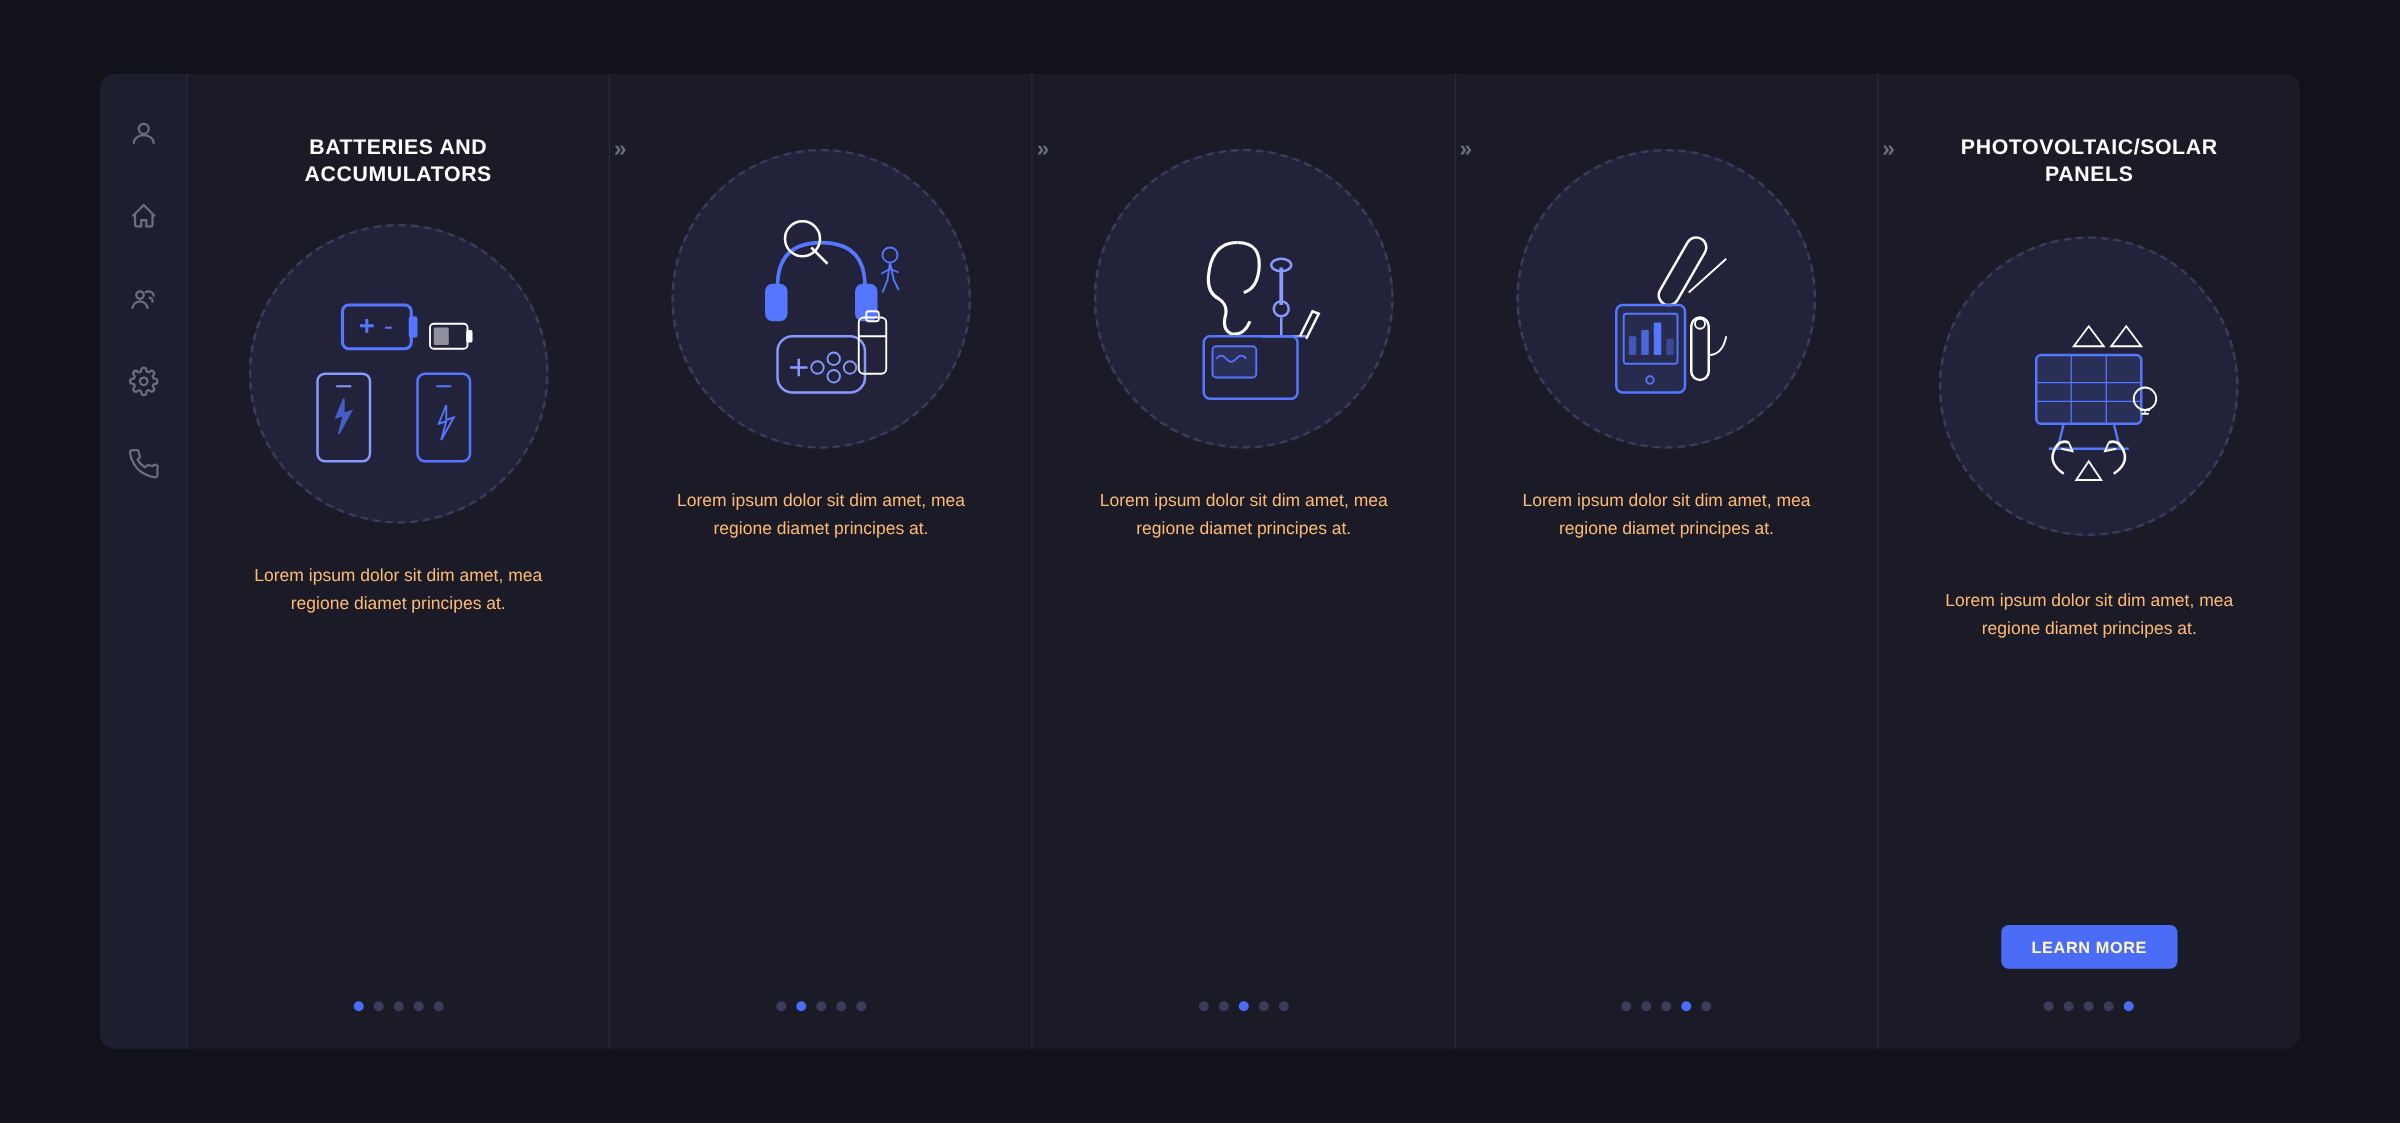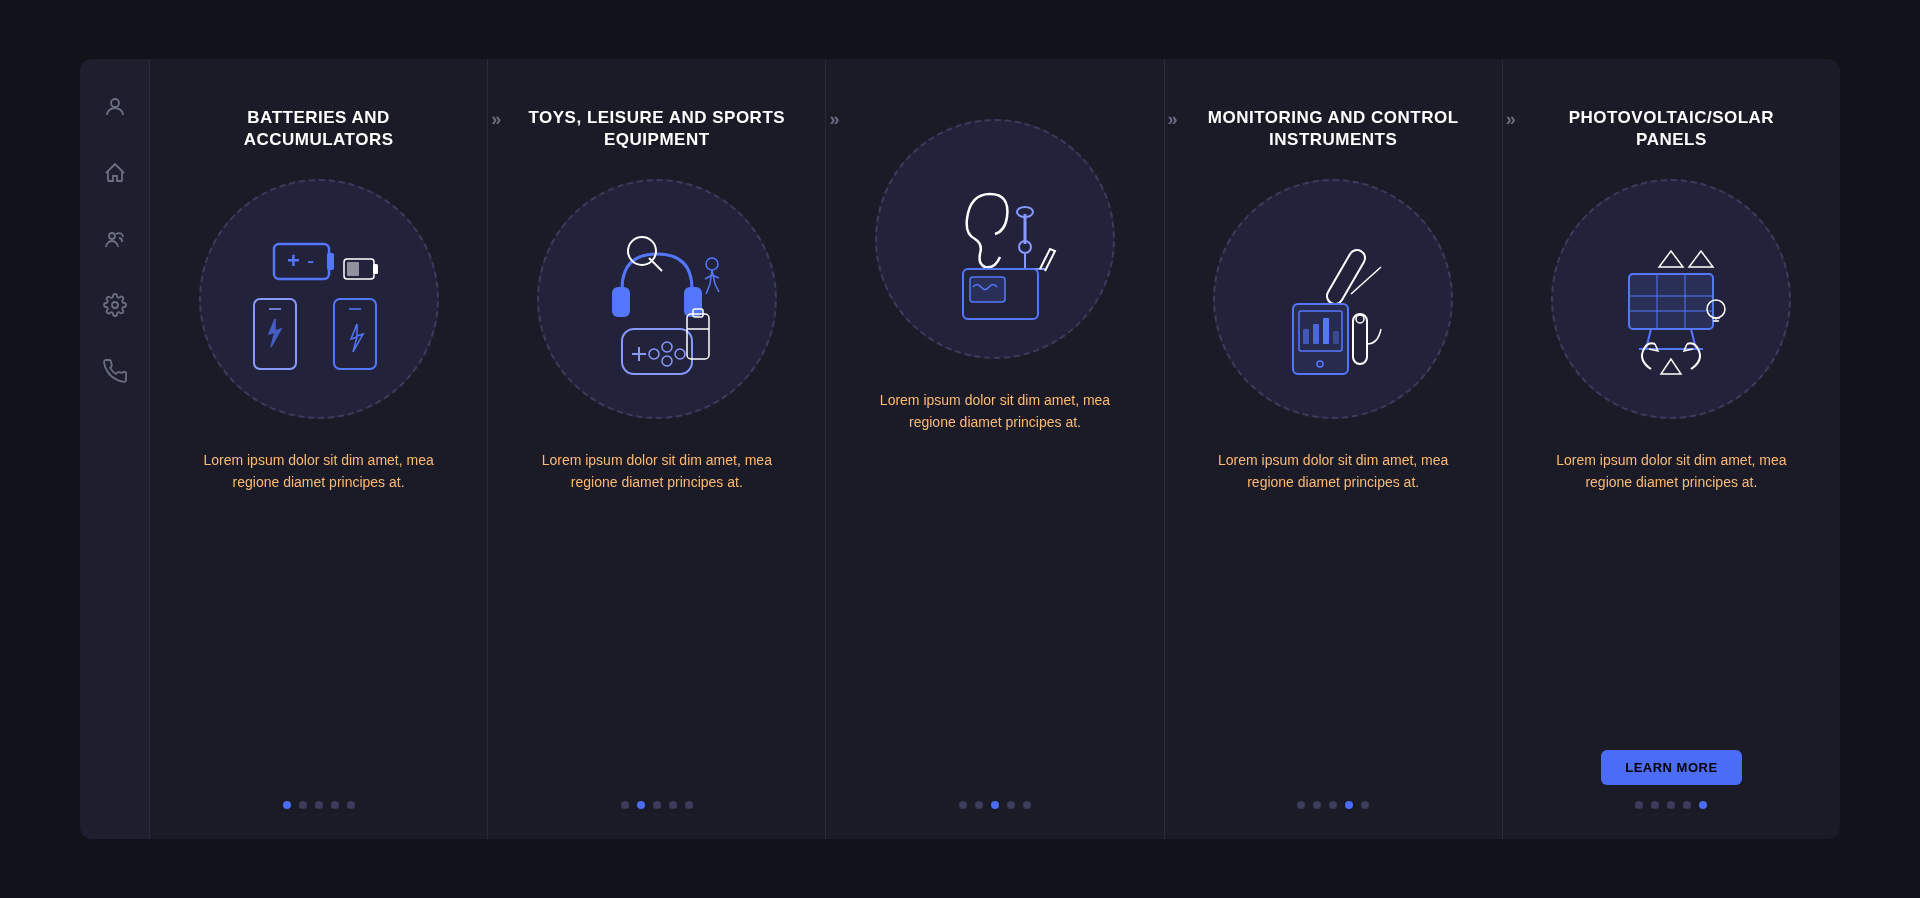--- a/index.html
+++ b/index.html
@@ -66,20 +66,21 @@
       display: flex;
       flex-direction: column;
       align-items: center;
       padding: 40px 30px 30px;
       border-right: 1px solid #2a2b3a;
       position: relative;
     }
 
     .card:last-child {
       border-right: none;
+      gap: 10px;
     }
 
     .card-title {
       font-size: 17px;
       font-weight: 700;
       color: #ffffff;
       text-align: center;
       text-transform: uppercase;
       letter-spacing: 0.5px;
       line-height: 1.3;
@@ -144,21 +145,21 @@
       background: #3a3c5a;
     }
 
     .dot.active {
       background: #4a6cf7;
     }
 
     
     .learn-more-btn {
       background: #4a6cf7;
-      color: #000000;
+      color: #fef9c3;
       border: none;
       padding: 10px 24px;
       border-radius: 6px;
       font-size: 13px;
       font-weight: 600;
       cursor: pointer;
       letter-spacing: 0.5px;
       margin-top: 12px;
       text-transform: uppercase;
     }
@@ -239,21 +240,20 @@
       <div class="dots-container">
         <div class="dot active"></div>
         <div class="dot"></div>
         <div class="dot"></div>
         <div class="dot"></div>
         <div class="dot"></div>
       </div>
     </div>
 
     <div class="card">
-      <div class="card-title">TOYS, LEISURE AND SPORTS EQUIPMENT</div>
       <span class="arrow-icon">»</span>
       <div class="circle-illustration">
         <svg class="illustration-svg" viewBox="0 0 200 200" fill="none" xmlns="http://www.w3.org/2000/svg">
 
           <path d="M65 90 Q65 55 100 55 Q135 55 135 90" stroke="#5577ff" stroke-width="3" fill="none"></path>
           <rect x="55" y="88" width="18" height="30" rx="6" fill="#5577ff"></rect>
           <rect x="127" y="88" width="18" height="30" rx="6" fill="#5577ff"></rect>
 
           <circle cx="85" cy="52" r="14" stroke="white" stroke-width="2" fill="none"></circle>
           <line x1="92" y1="59" x2="105" y2="72" stroke="white" stroke-width="2"></line>
@@ -313,21 +313,20 @@
       <div class="dots-container">
         <div class="dot"></div>
         <div class="dot"></div>
         <div class="dot active"></div>
         <div class="dot"></div>
         <div class="dot"></div>
       </div>
     </div>
 
     <div class="card">
-      <div class="card-title">MONITORING AND CONTROL INSTRUMENTS</div>
       <span class="arrow-icon">»</span>
       <div class="circle-illustration">
         <svg class="illustration-svg" viewBox="0 0 200 200" fill="none" xmlns="http://www.w3.org/2000/svg">
 
           <rect x="105" y="48" width="16" height="60" rx="8" stroke="white" stroke-width="2" fill="none" transform="rotate(30 113 78)"></rect>
           <line x1="118" y1="95" x2="148" y2="68" stroke="white" stroke-width="1.5"></line>
 
           <rect x="60" y="105" width="55" height="70" rx="5" stroke="#5577ff" stroke-width="2" fill="rgba(85,119,255,0.1)"></rect>
           <rect x="66" y="112" width="43" height="40" rx="2" stroke="#5577ff" stroke-width="1.5" fill="none"></rect>
           <circle cx="87" cy="165" r="3" stroke="#5577ff" stroke-width="1.5" fill="none"></circle>

